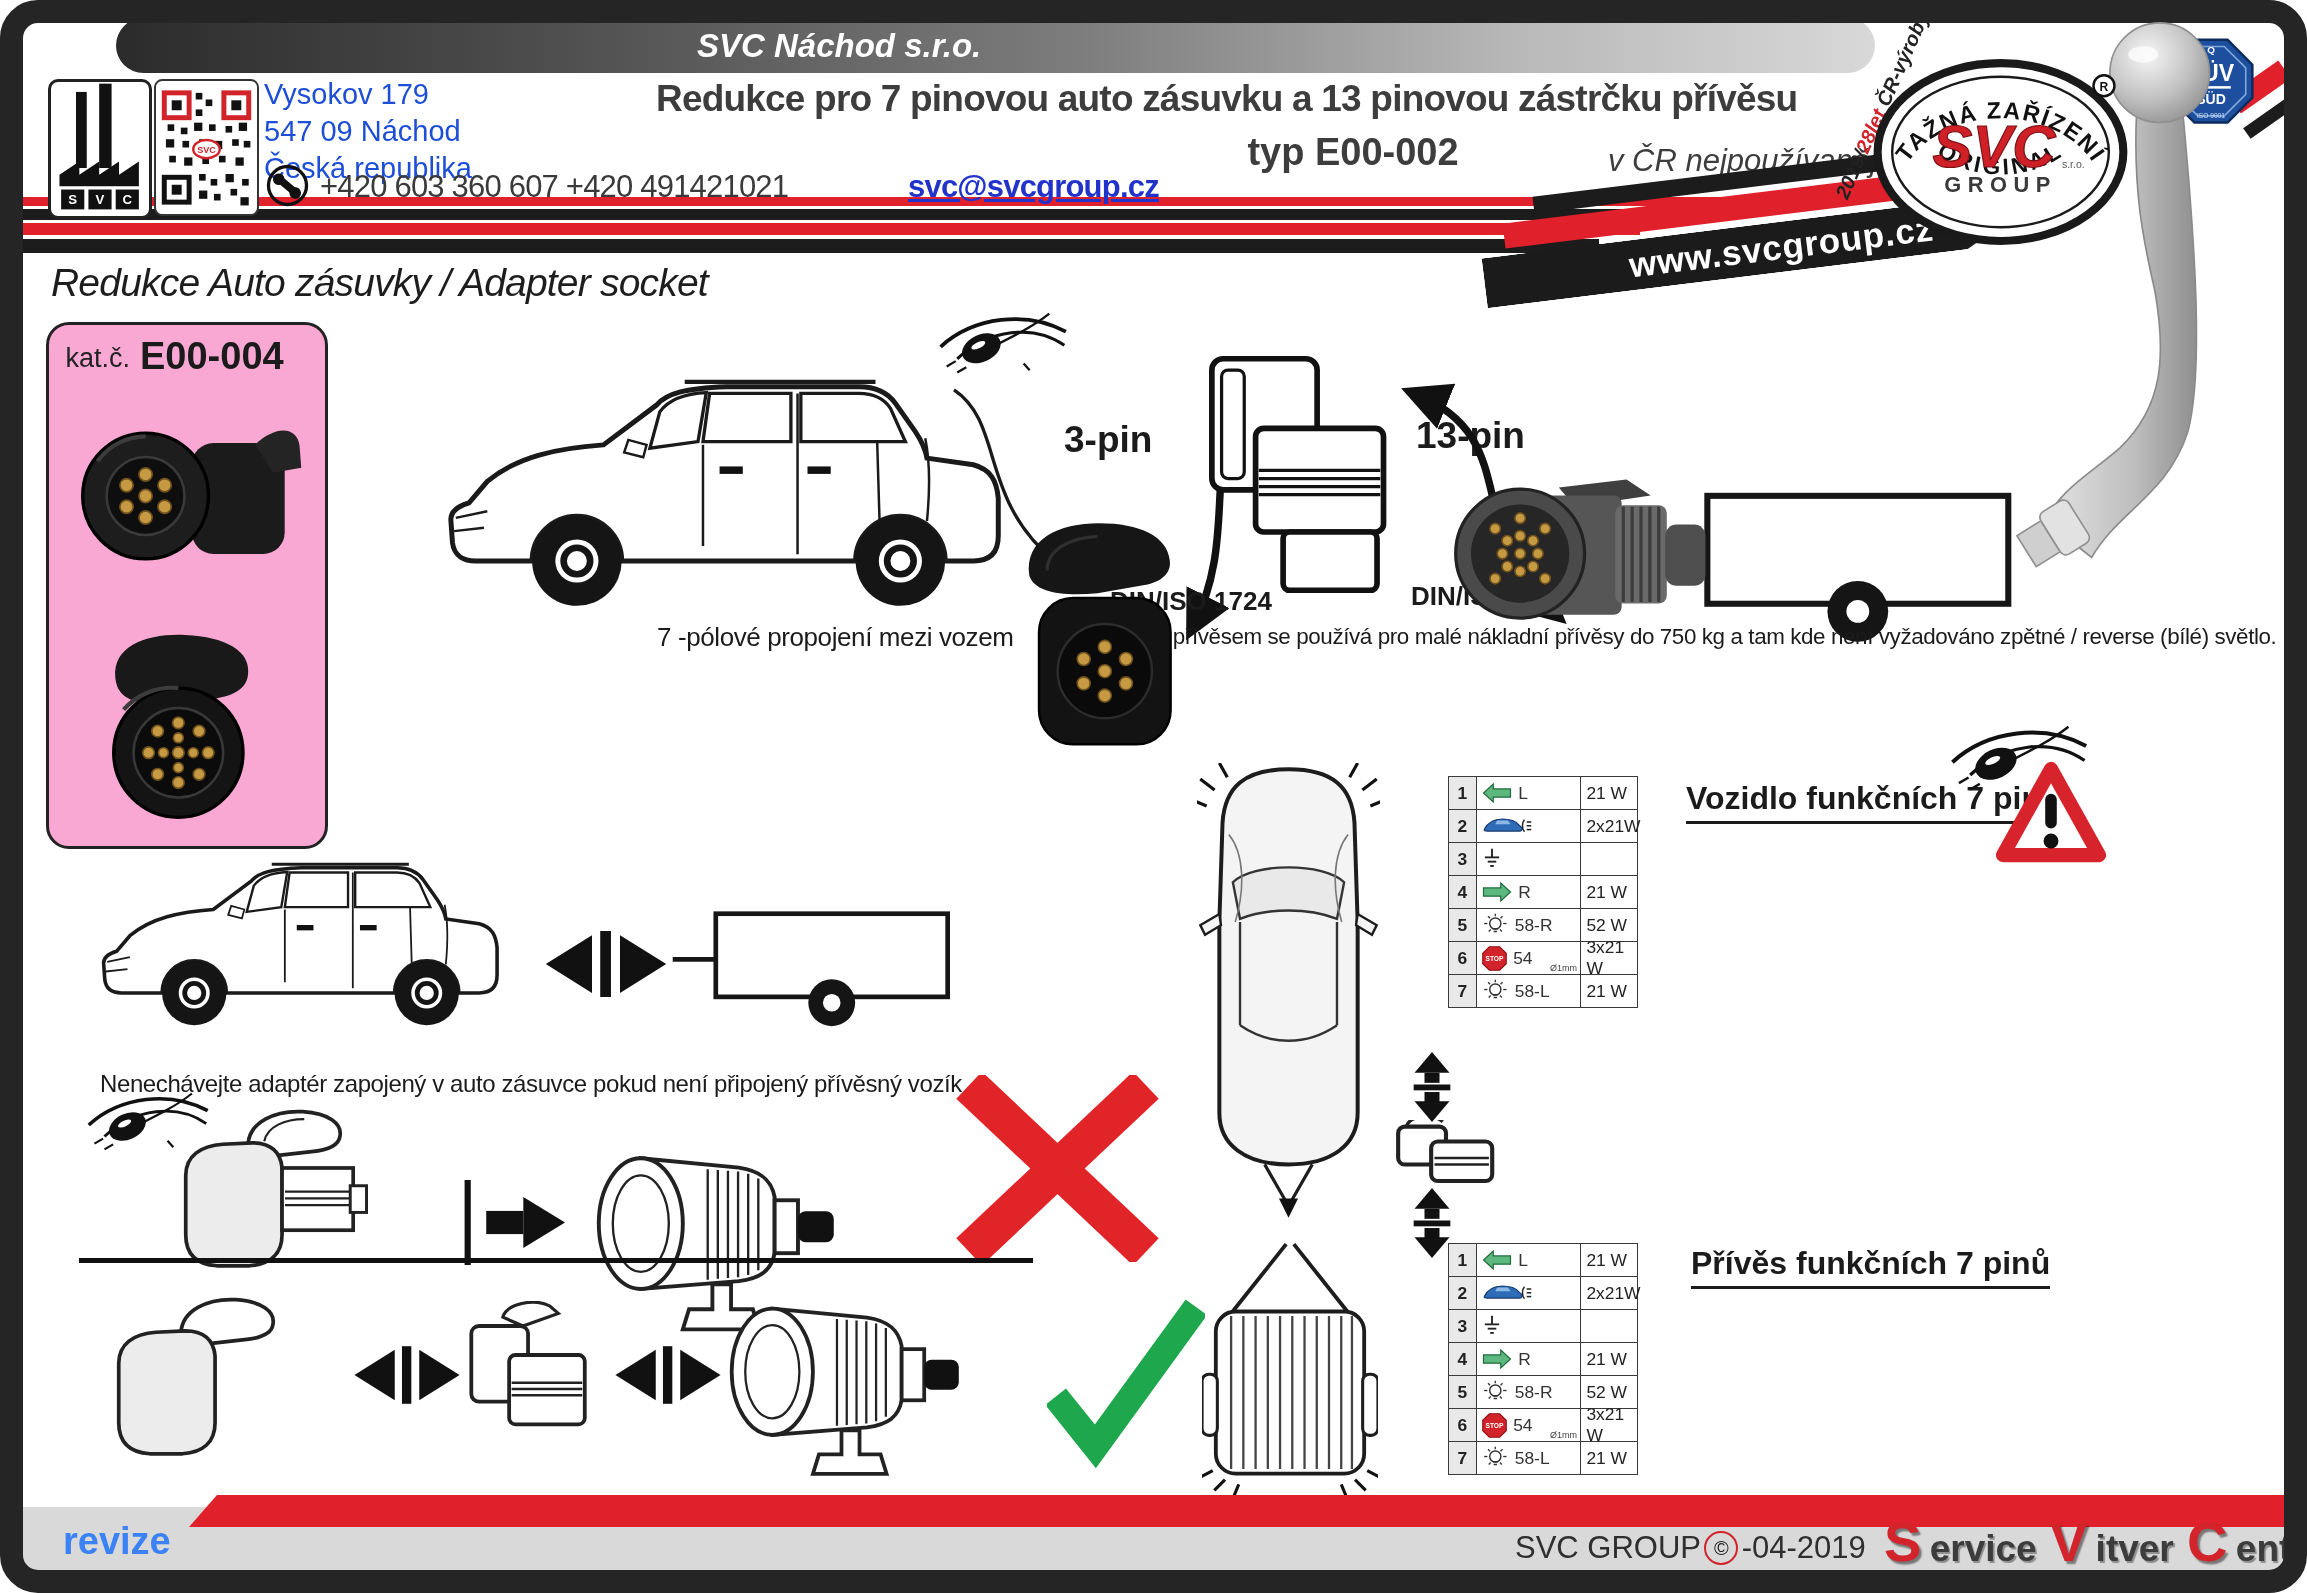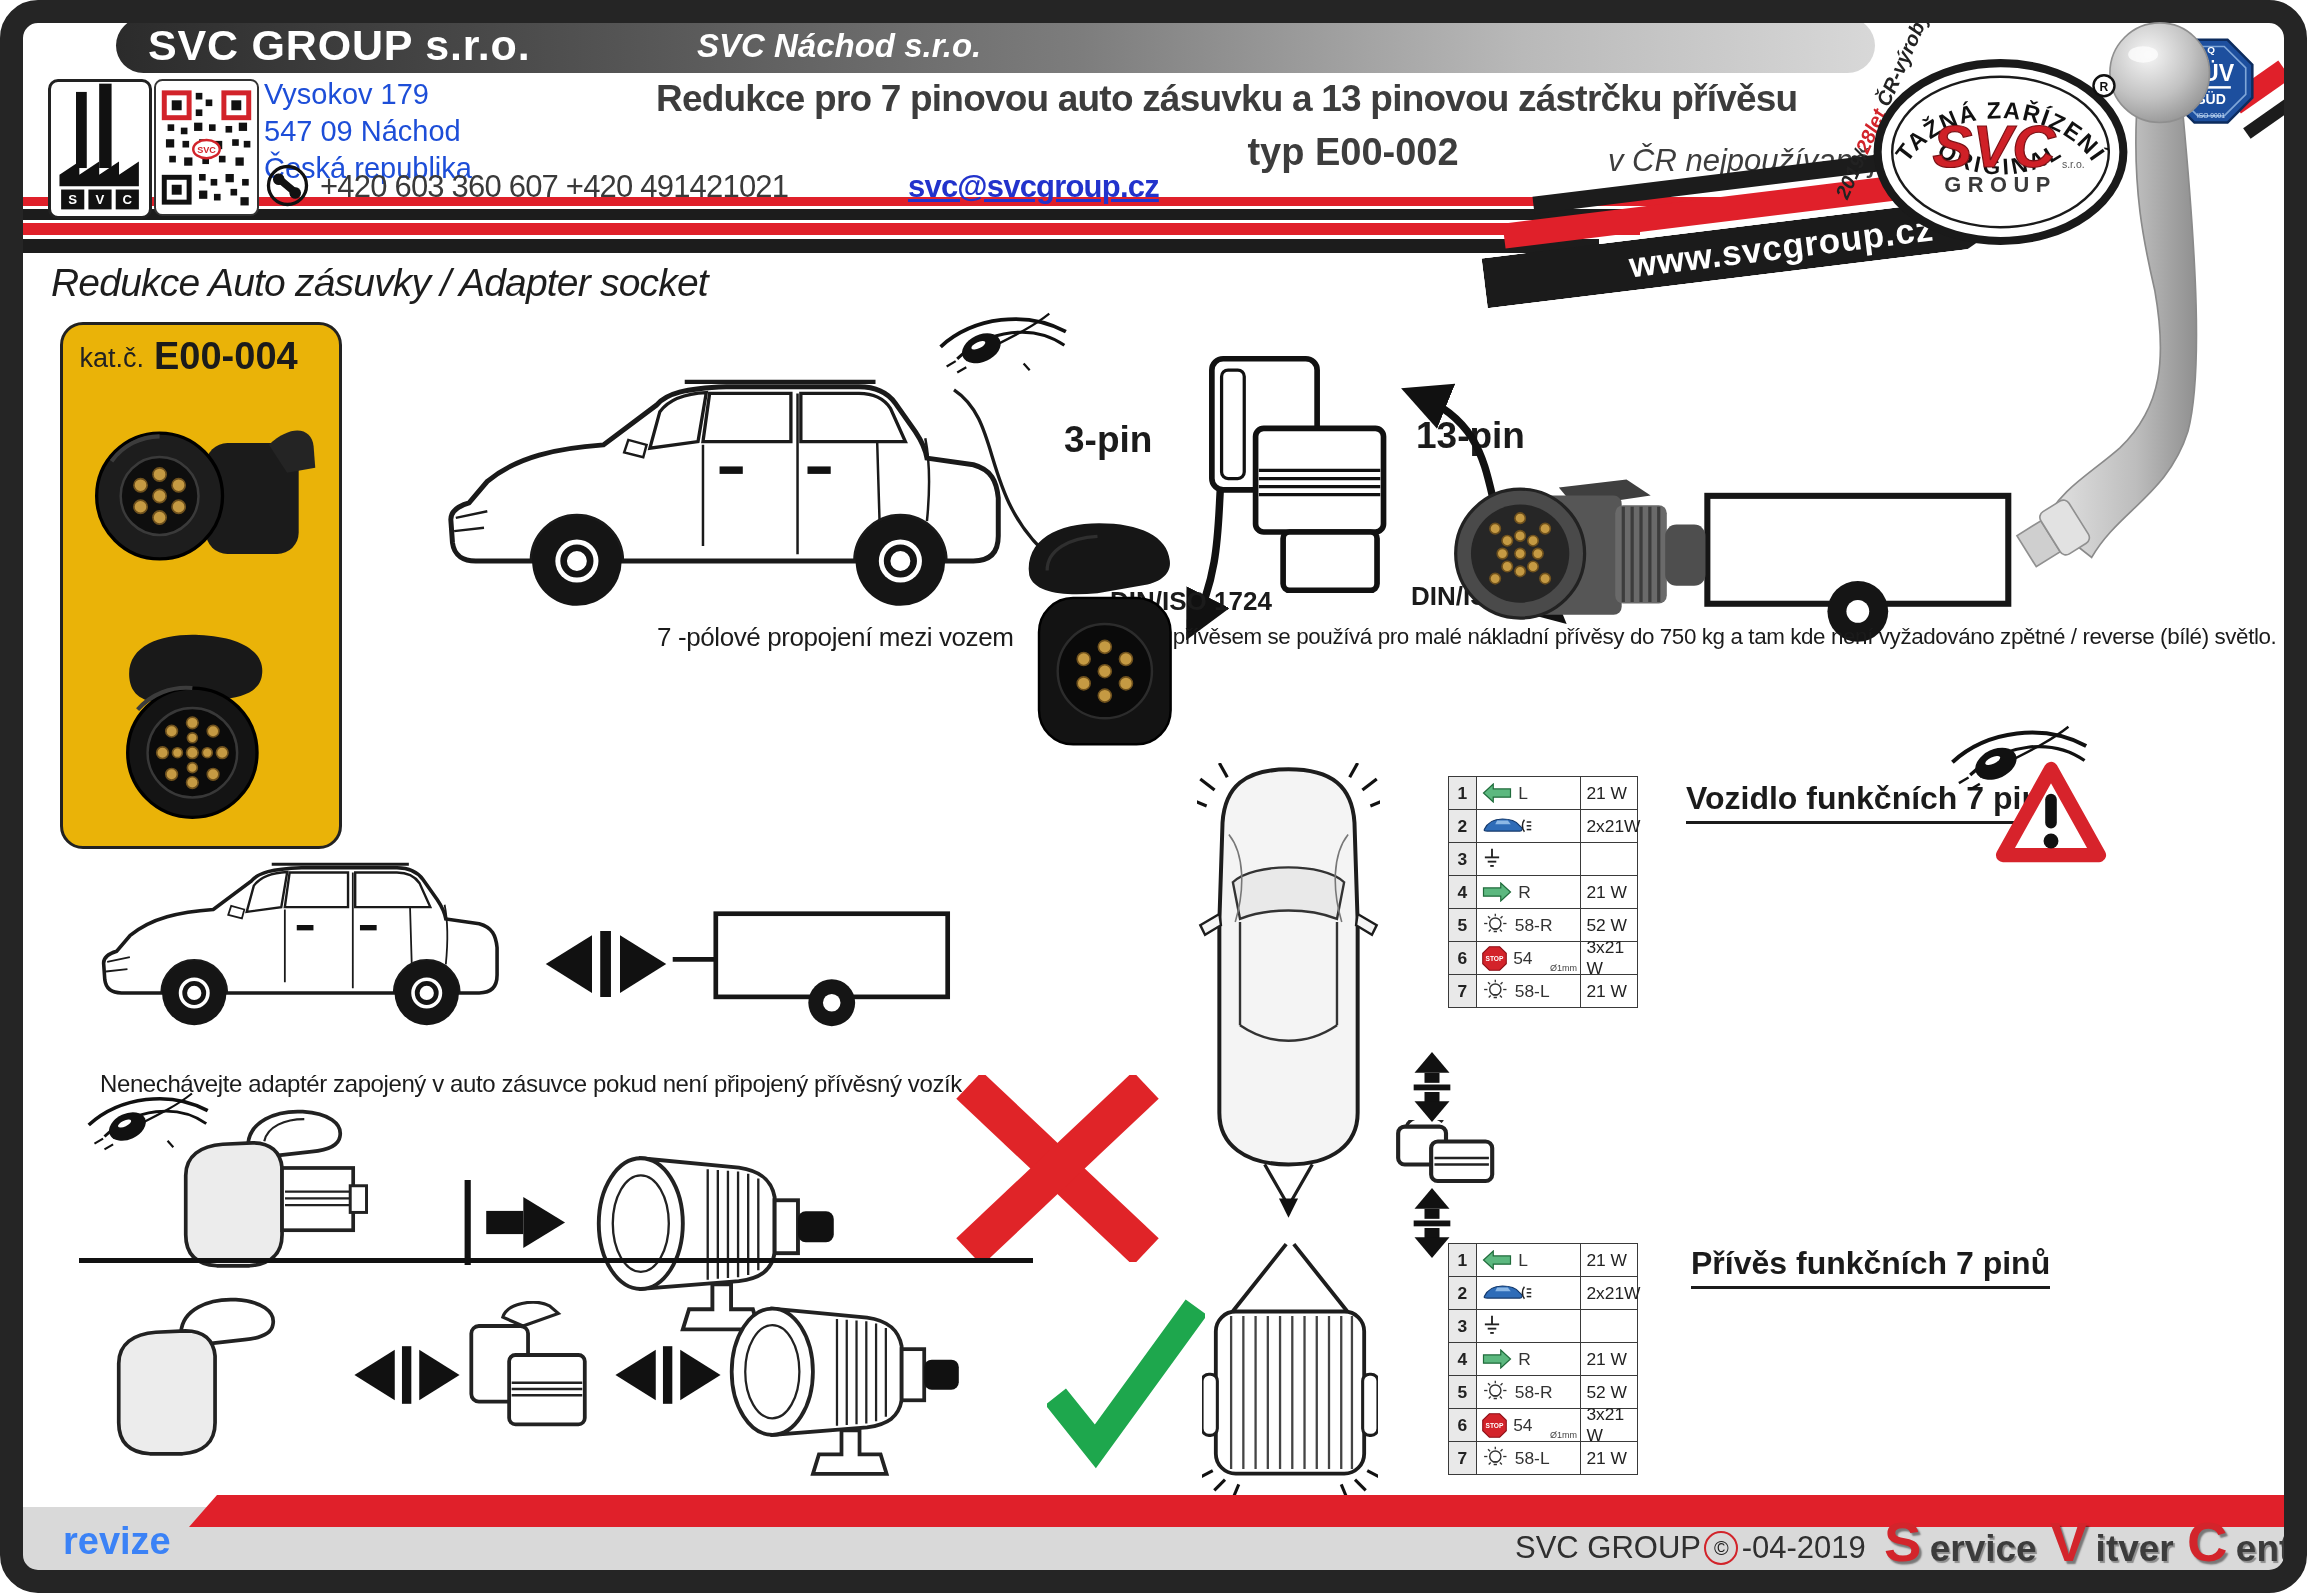--- a/index.html
+++ b/index.html
@@ -19,21 +19,21 @@
   .title2{left:1104px;top:131px;width:498px;text-align:center;font-size:38px;font-weight:bold;color:#3d3d3d;}
   .tagline{left:1608px;top:143px;font-size:31px;font-style:italic;color:#3d3d3d;white-space:nowrap;}
   .rotnote{left:1831px;top:193px;transform:rotate(-66deg);transform-origin:0 0;font-size:20px;font-weight:bold;font-style:italic;white-space:nowrap;z-index:40;}
   .rotnote .r{color:#d2232a;}
   .stripe{left:21.6px;z-index:1;}
   .bandrot{left:1490px;top:203px;width:581px;height:124px;transform:rotate(-7deg);transform-origin:0 100%;z-index:2;}
   .wwwband{position:absolute;left:0;top:55px;width:531px;height:50px;background:#1b1b1b;color:#fff;
      font-size:35px;font-weight:bold;line-height:50px;text-align:right;padding-right:79px;box-sizing:border-box;
      clip-path:polygon(0 0,91% 0,100% 50%,91% 100%,0 100%);letter-spacing:0.8px;cursor:pointer;}
   .section-heading{left:51px;top:261px;font-size:39px;font-style:italic;color:#1d1d1d;letter-spacing:-0.8px;z-index:3;}
-  .katbox{left:60px;top:322px;width:276px;height:521px;border:3.3px solid #222;border-radius:23px;background:#eab308;z-index:3;}
+  .katbox{left:46px;top:322px;width:276px;height:521px;border:3.3px solid #222;border-radius:23px;background:#f9a8d4;z-index:3;}
   .katlabel{left:16.6px;top:18px;font-size:27px;color:#222;}
   .katnum{left:91px;top:10px;font-size:38px;font-weight:bold;color:#1b1b1b;}
   .lbl-pin{font-size:37px;font-weight:bold;color:#1b1b1b;}
   .din{font-size:26px;font-weight:bold;color:#1b1b1b;white-space:nowrap;}
   .cap{font-size:24px;color:#1b1b1b;white-space:nowrap;letter-spacing:-0.4px;}
   .warn-text{font-size:24px;color:#1b1b1b;white-space:nowrap;letter-spacing:-0.4px;margin-top:28px;}
   .tbl-title{font-size:32px;font-weight:bold;color:#1b1b1b;border-bottom:3.3px solid #1b1b1b;padding-bottom:4.1px;white-space:nowrap;}
   
   .pintable{border:1.7px solid #3a3a3a;background:#fff;}
   .ptr{display:flex;border-bottom:1.7px solid #3a3a3a;height:32px;}
@@ -85,21 +85,20 @@
       <symbol id="trailer-side" viewBox="0 0 480 210">
         <path d="M0,92 L74,92" stroke="#161616" stroke-width="8"></path>
         <rect x="74" y="14" width="396" height="142" fill="#fff" stroke="#161616" stroke-width="8"></rect>
         <circle cx="272" cy="166" r="40" fill="#151515"></circle>
           <circle cx="272" cy="166" r="15" fill="#fff"></circle>
       </symbol>
     </defs>
   </svg>
 
   <div class="abs company-bar">
-    <div class="abs company-main">SVC GROUP s.r.o.</div>
     <div class="abs company-sub">SVC Náchod s.r.o.</div>
   </div>
 
   <div class="abs" style="left:48px;top:79px;width:98px;height:134px;border:3.3px solid #222;border-radius:10px;background:#fff;z-index:3">
     <svg viewBox="0 0 118 162" width="98" height="134">
       <rect x="30" y="12" width="13" height="92" fill="#111"></rect>
       <rect x="58" y="2" width="15" height="102" fill="#111"></rect>
       <path d="M10,126 L10,112 L34,96 L34,112 L58,96 L58,112 L82,96 L82,112 L106,96 L106,126 Z" fill="#111"></path>
       <g font-family="Liberation Sans,sans-serif" font-size="16" font-weight="bold">
         <rect x="12" y="130" width="28" height="24" fill="#111"></rect>

